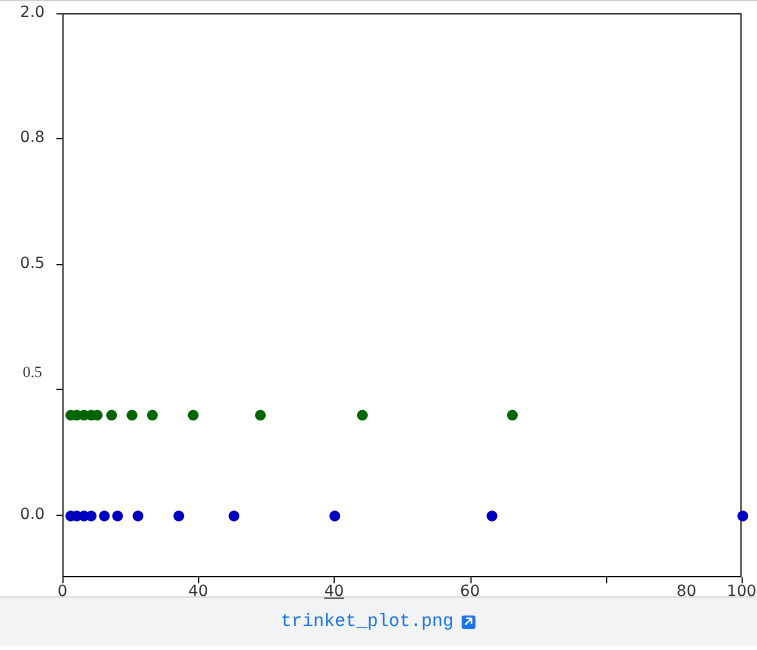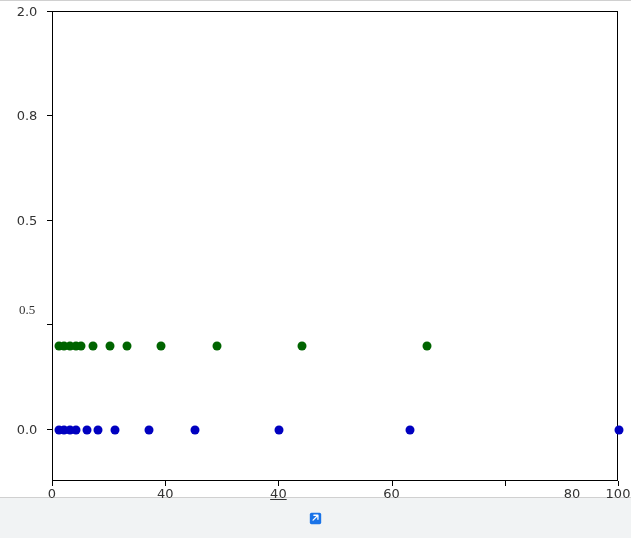--- a/index.html
+++ b/index.html
@@ -133,19 +133,20 @@
     <div class="tick-label-y" style="top: 309px; font-family: Liberation Serif, serif;">0.5</div>
     <div class="tick-mark-y" style="top: 218.889px;"></div>
     <div class="tick-label-y" style="top: 218.889px;">0.5</div>
     <div class="tick-mark-y" style="top: 114.444px;"></div>
     <div class="tick-label-y" style="top: 114.444px;">0.8</div>
     <div class="tick-mark-y" style="top: 10px;"></div>
     <div class="tick-label-y" style="top: 10px;">2.0</div>
   </div>
 
 <div class="filename-bar">
+  <span class="filename-link">trinket_plot.png</span>
   <span class="open-icon" title="open-external-icon">
     <svg viewBox="0 0 16 16" width="13" height="13">
       <rect x="1" y="1" width="14" height="14" rx="2" fill="#1a73e8"></rect>
       <path d="M6 4 h5 v5 M11 4 L5 10" stroke="#fff" stroke-width="1.6" fill="none" stroke-linecap="round" stroke-linejoin="round"></path>
     </svg>
   </span>
 </div>
 
 </body></html>

